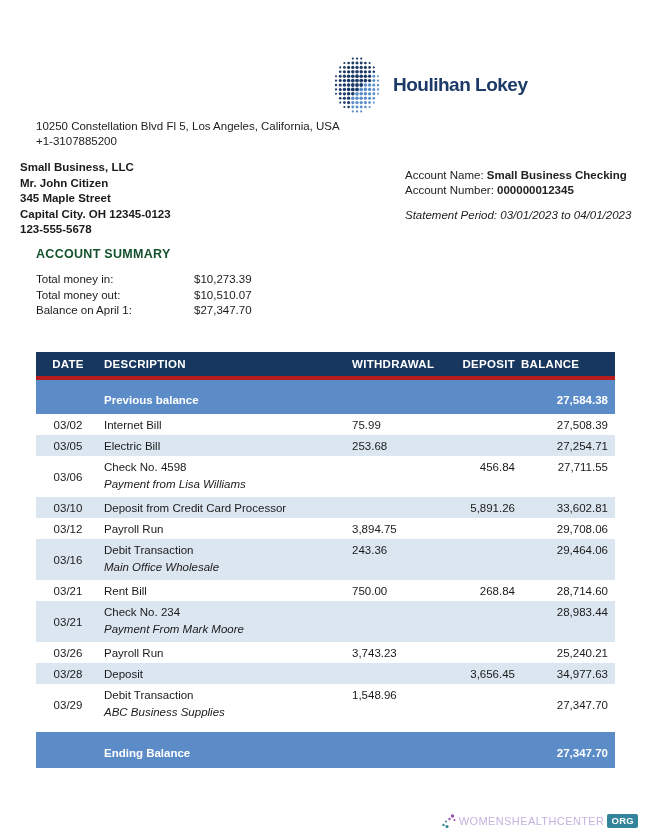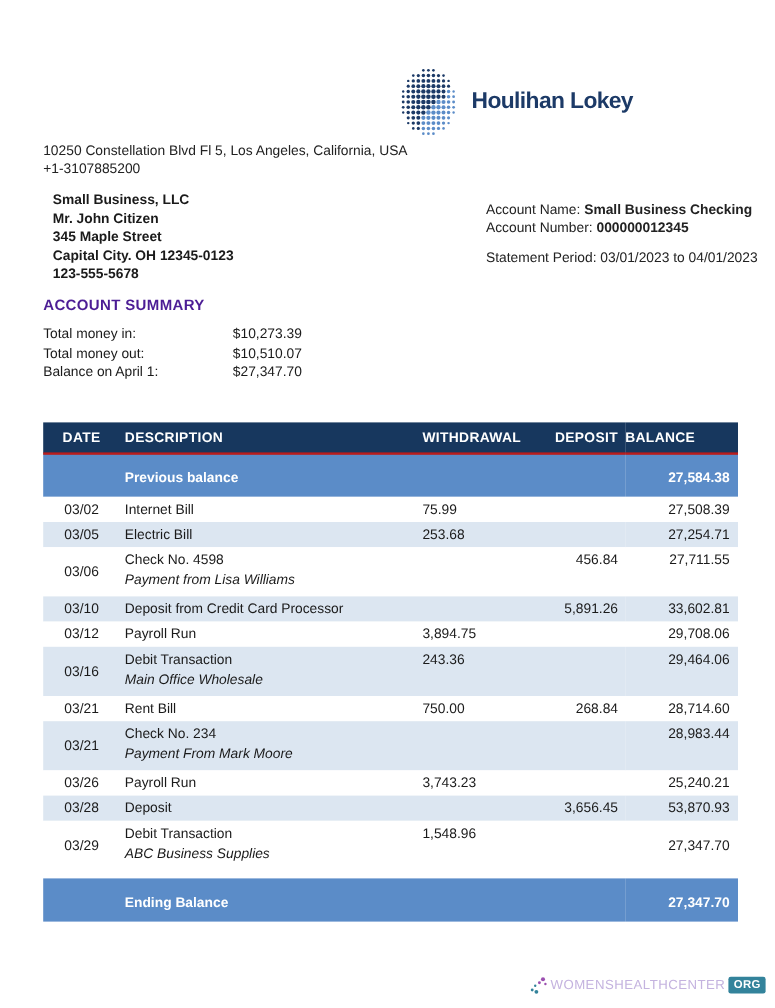--- a/index.html
+++ b/index.html
@@ -35,50 +35,50 @@
   .contact {
     position: absolute;
     left: 36px;
     top: 119px;
     font-size: 11.5px;
     line-height: 15px;
     color: #222;
   }
   .customer {
     position: absolute;
-    left: 44px;
+    left: 20px;
     top: 160px;
     font-size: 11.5px;
     font-weight: 700;
     line-height: 15.5px;
     color: #1a1a1a;
   }
   .account-info {
     position: absolute;
     left: 405px;
     top: 168px;
     font-size: 11.5px;
     line-height: 15px;
     color: #222;
   }
   .account-info .val { font-weight: 700; }
-  .account-info .period { margin-top: 10px; }
+  .account-info .period { margin-top: 10px; font-style: italic; }
 
   
   .summary {
     position: absolute;
     left: 36px;
     top: 247px;
     font-size: 11.5px;
   }
   .summary .summary-title {
     font-size: 12.5px;
     font-weight: 700;
     letter-spacing: 0.3px;
-    color: #4c1d95;
+    color: #14532d;
   }
   .summary .summary-rows { margin-top: 11px; }
   .summary .srow { line-height: 15.5px; }
   .summary .slabel { display: inline-block; width: 158px; }
 
   
   .txn-table {
     position: absolute;
     left: 36px;
     top: 352px;
@@ -97,21 +97,21 @@
   }
   th.h-date { text-align: center; }
   th.h-desc { text-align: left; padding-left: 4px; }
   th.h-wd   { text-align: left; padding-left: 7px; }
   th.h-dep  { text-align: right; padding-right: 6px; }
   th.h-bal  { text-align: left; padding-right: 7px; }
 
   tr.prev {
     background: #5B8CC8;
     height: 36px;
-    border-top: 2px solid #b91c1c;
+    border-top: 4px solid #b91c1c;
   }
   tr.prev td { color: #ffffff; font-weight: 700; vertical-align: middle; }
 
   tr.txn { background: #ffffff; height: 21px; }
   tr.txn.alt { background: #DCE6F1; }
   tr.txn.two { height: 41px; }
 
   td.date { text-align: center; vertical-align: middle; }
   td.desc { text-align: left; padding-left: 4px; vertical-align: top; padding-top: 5px; }
   td.wd   { text-align: left; padding-left: 7px; vertical-align: top; padding-top: 5px; }
@@ -420,21 +420,21 @@
         <td class="bal">25,240.21</td>
       </tr>
 
       <tr class="txn alt">
         <td class="date">03/28</td>
         <td class="desc">
             <div>Deposit</div>
           </td>
         <td class="wd"></td>
         <td class="dep">3,656.45</td>
-        <td class="bal">53,870.93</td>
+        <td class="bal">34,977.63</td>
       </tr>
 
       <tr class="txn two mid-bal">
         <td class="date">03/29</td>
         <td class="desc">
             <div>Debit Transaction</div>
             <div class="note">ABC Business Supplies</div>
           </td>
         <td class="wd">1,548.96</td>
         <td class="dep"></td>

